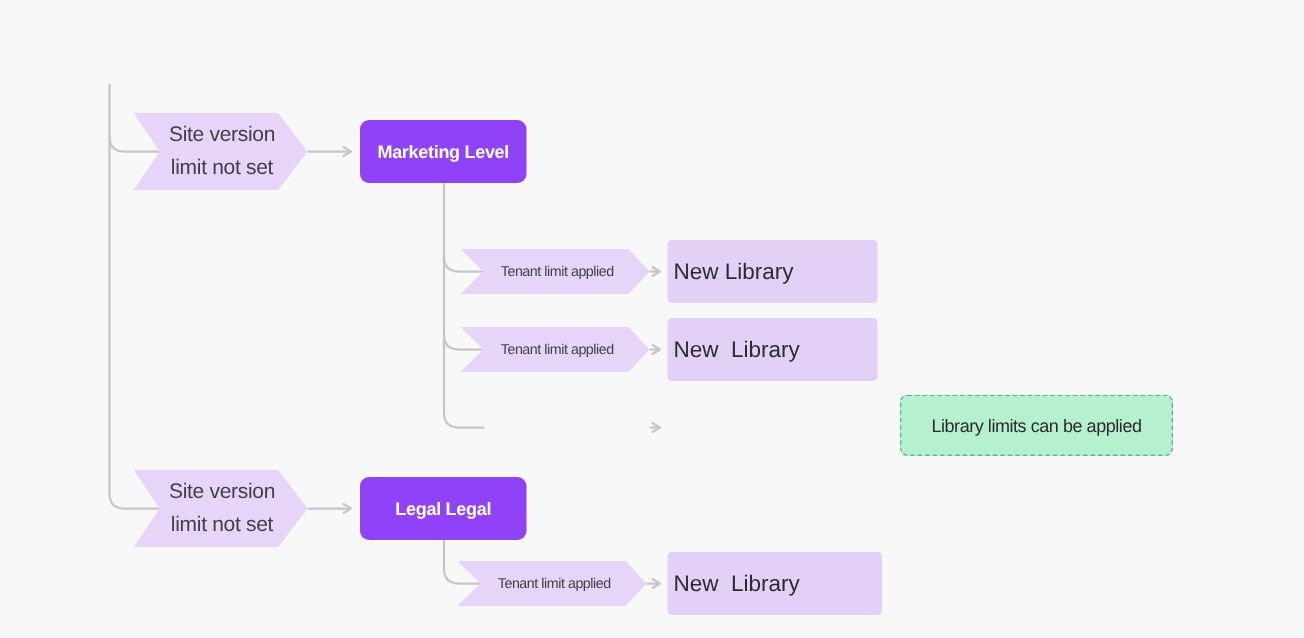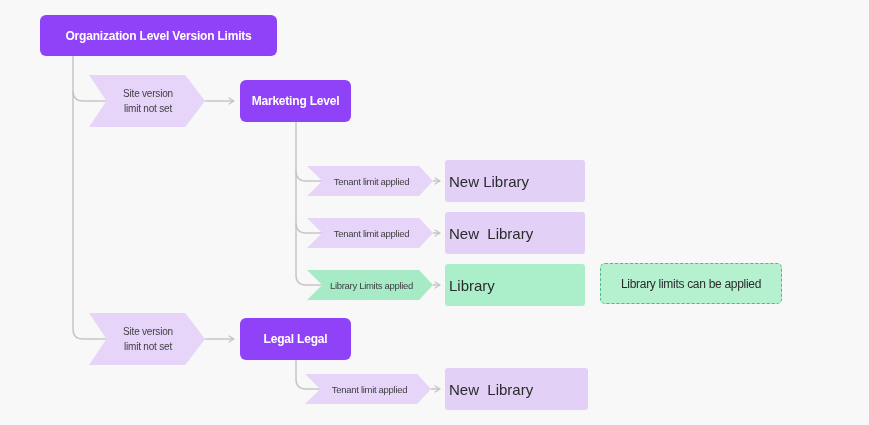--- a/index.html
+++ b/index.html
@@ -37,21 +37,21 @@
     background:var(--box-purple);color:var(--text-dark);
     border-radius:3px;padding-left:4px;font-size:15px;white-space:pre;
   }
   .libbox.green{background:var(--box-green);}
   .chev{
     justify-content:center;color:var(--edge-text);text-align:center;
   }
   .chev.big{
     background:var(--chevron-purple);
     clip-path:polygon(0 0,83% 0,100% 50%,83% 100%,0 100%,15% 50%);
-    font-size:10px;letter-spacing:-0.2px;line-height:1.55;
+    font-size:14px;letter-spacing:-0.2px;line-height:1.55;
     white-space:pre-line;padding:0 16px 0 18px;
   }
   .chev.small{
     background:var(--chevron-purple);
     clip-path:polygon(0 0,89% 0,100% 50%,89% 100%,0 100%,12% 50%);
     font-size:9.5px;letter-spacing:-0.3px;white-space:nowrap;
     padding:0 13px 0 16px;
     justify-content:center;
   }
   .chev.small.green{background:var(--chevron-green);}
@@ -94,23 +94,20 @@
     <path class="wire" d="M296 122 L296 275 Q296 285 306 285 L323 285"></path>
     <path class="wire" d="M296 171 Q296 181 306 181 L323 181"></path>
     <path class="wire" d="M296 223 Q296 233 306 233 L323 233"></path>
     <path class="wire" d="M433 181 L440 181" marker-end="url(#ah)"></path>
     <path class="wire" d="M433 233 L440 233" marker-end="url(#ah)"></path>
     <path class="wire" d="M433 285 L440 285" marker-end="url(#ah)"></path>
     <path class="wire" d="M296 360 L296 379 Q296 389 306 389 L321 389"></path>
     <path class="wire" d="M431 389 L440 389" marker-end="url(#ah)"></path>
   </svg>
 
-  <div class="shape purple-node org">
-    <span>Organization Level Version Limits</span>
-  </div>
 
   <div class="shape chev big chev-big1">
     <span>Site version
 limit not set</span>
   </div>
   <div class="shape purple-node site-marketing">
     <span>Marketing Level</span>
   </div>
 
   <div class="shape chev small chev-s1">
@@ -120,26 +117,20 @@
     <span>New Library</span>
   </div>
 
   <div class="shape chev small chev-s2">
     <span>Tenant limit applied</span>
   </div>
   <div class="shape libbox lib2">
     <span>New  Library</span>
   </div>
 
-  <div class="shape chev small green chev-s3">
-    <span>Library Limits applied</span>
-  </div>
-  <div class="shape libbox green lib3">
-    <span>Library</span>
-  </div>
 
   <div class="shape note note-box">
     <span>Library limits can be applied</span>
   </div>
 
   <div class="shape chev big chev-big2">
     <span>Site version
 limit not set</span>
   </div>
   <div class="shape purple-node site-legal">

